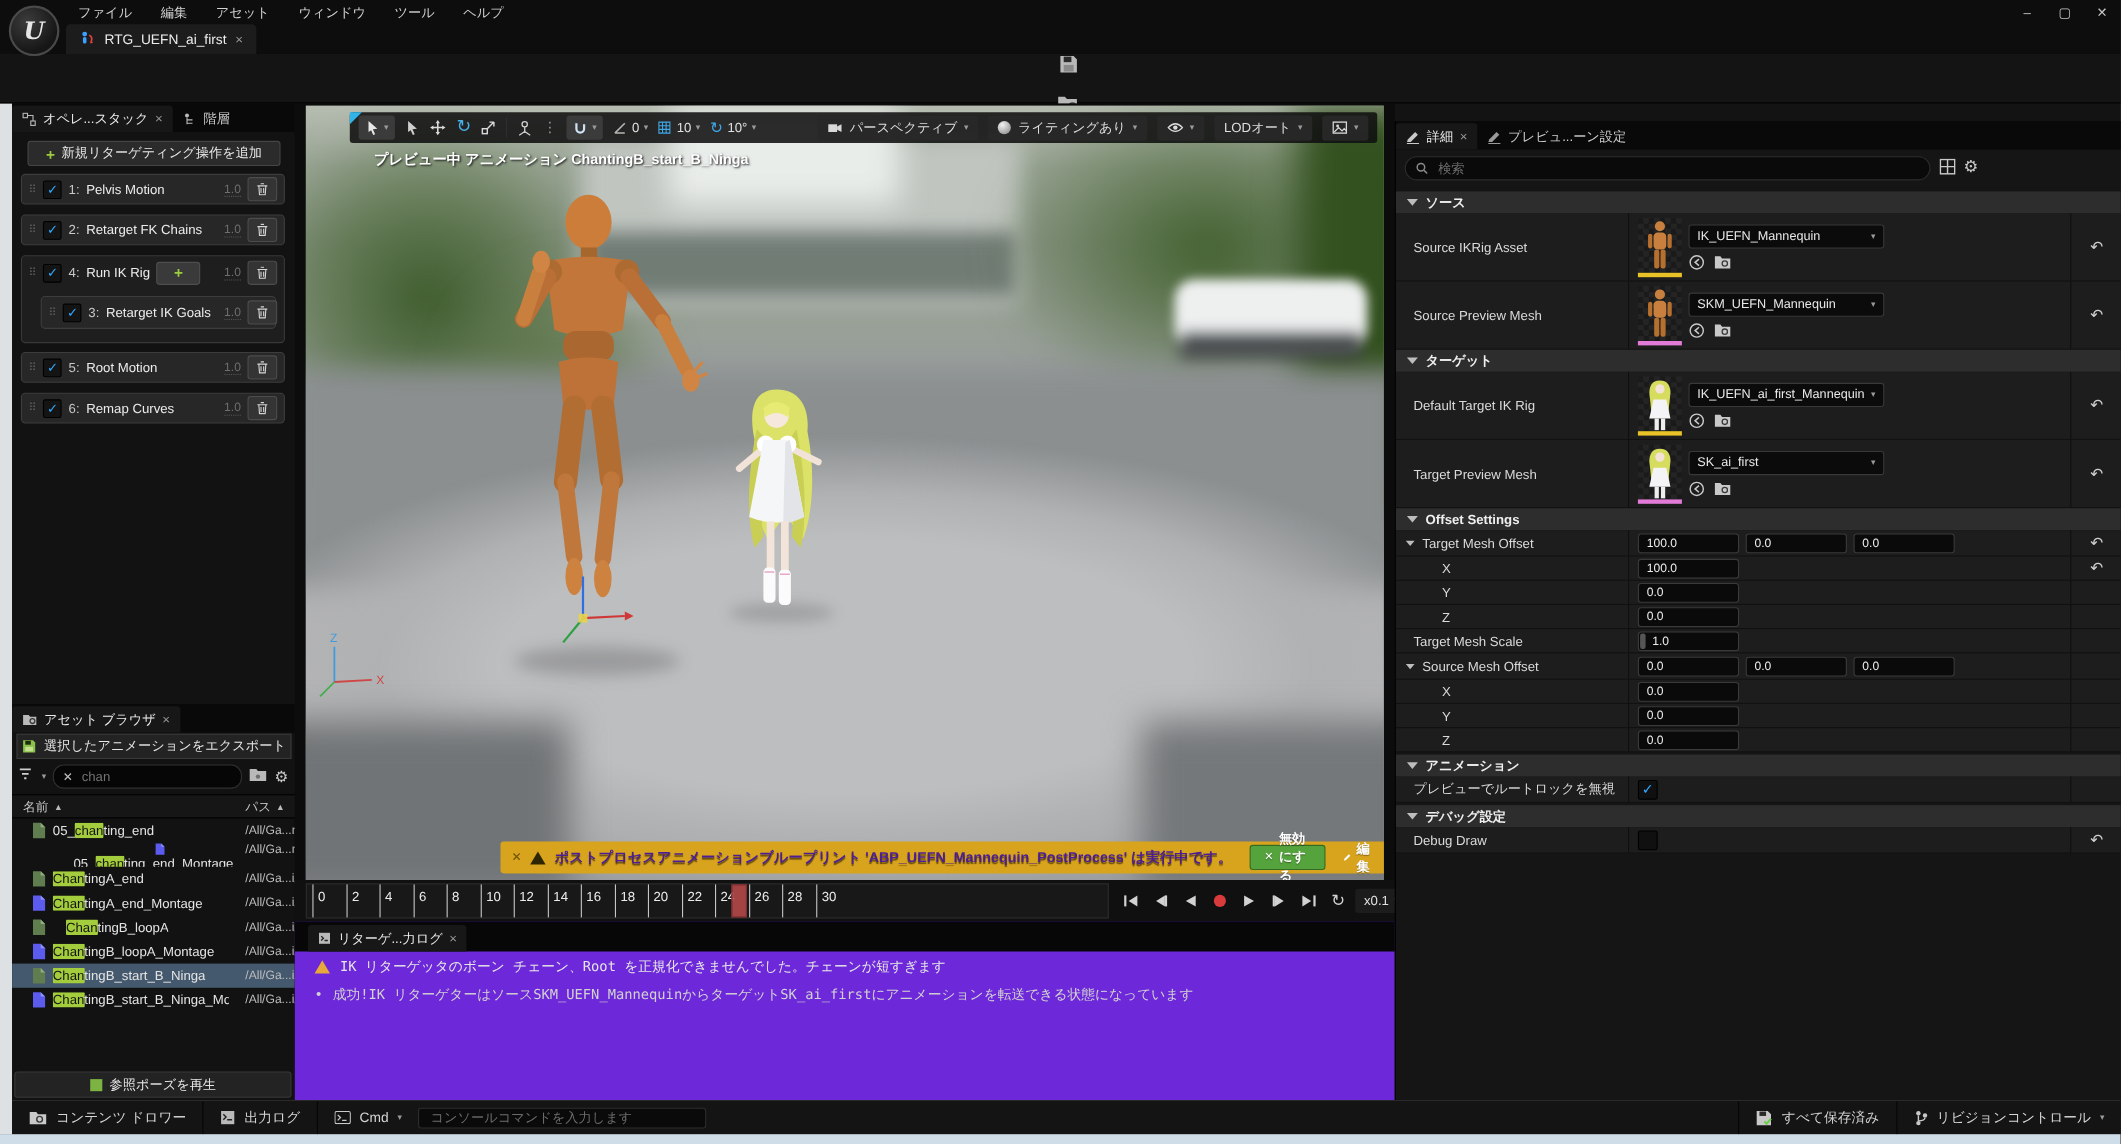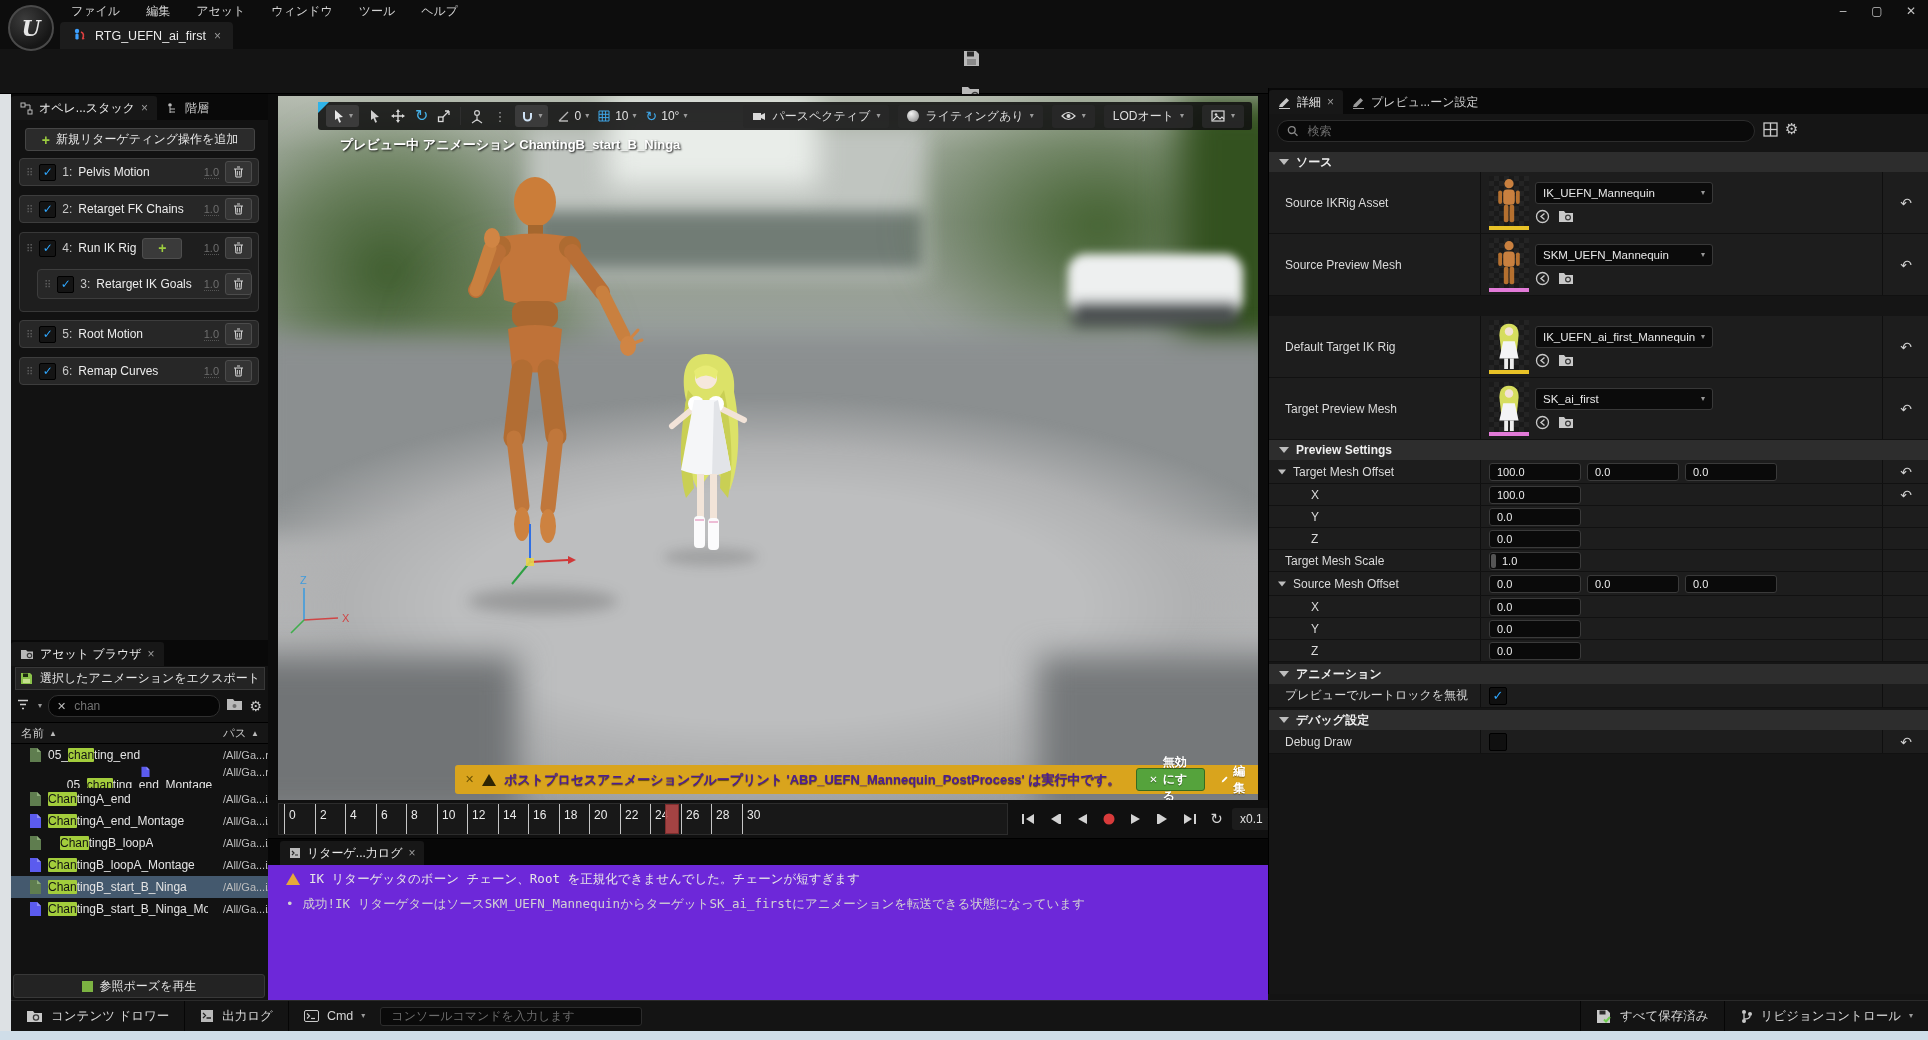--- a/index.html
+++ b/index.html
@@ -90,21 +90,21 @@
   #transport{position:absolute;left:748px;top:0;height:38px;display:flex;align-items:center;gap:4px;}
   .tpbtn{width:23px;height:23px;display:flex;align-items:center;justify-content:center;border-radius:3px;}
   .speedbox{height:22px;display:flex;align-items:center;gap:5px;padding:0 8px;border-radius:3px;background:#1c1c1c;
             font-size:12px;color:#e0e0e0;}
   
   #logpanel{position:absolute;left:0;top:744px;width:1000px;height:162px;background:#6d28d9;border-top:1px solid #000;}
   .logtabs{height:26px;background:#070707;display:flex;align-items:flex-end;padding-left:12px;}
   .logline{display:flex;align-items:flex-start;gap:9px;font-family:"DejaVu Sans Mono",monospace;font-size:12.5px;
            color:#e6e6e6;padding:6px 18px 2px 18px;}
   
-  #details{left:1268px;top:88px;width:660px;height:906px;background:#151515;border-left:1px solid #000;}
+  #details{left:1268px;top:110px;width:660px;height:906px;background:#151515;border-left:1px solid #000;}
   .d-search{position:absolute;left:8px;top:32px;width:478px;height:22px;border-radius:11px;background:#0a0a0a;
             border:1px solid #2c2c2c;display:flex;align-items:center;gap:7px;padding:0 9px;box-sizing:border-box;}
   .sechdr{position:absolute;left:0;width:660px;height:20px;background:#2d2d2d;display:flex;align-items:center;
           gap:7px;padding-left:10px;box-sizing:border-box;font-size:12px;font-weight:bold;color:#efefef;}
   .tri{width:0;height:0;border-left:5px solid transparent;border-right:5px solid transparent;border-top:6px solid #bdbdbd;}
   .prow{position:absolute;left:0;width:660px;background:#1d1d1d;border-bottom:1px solid #111;box-sizing:border-box;display:flex;}
   .plabel{width:212px;display:flex;align-items:center;padding-left:16px;font-size:12px;color:#dadada;
           border-right:1px solid #0f0f0f;box-sizing:border-box;flex:none;}
   .pval{flex:1;display:flex;align-items:center;gap:6px;padding-left:8px;position:relative;}
   .resetcol{width:46px;flex:none;display:flex;align-items:center;justify-content:center;border-left:1px solid #0f0f0f;
@@ -815,20 +815,24 @@
             <svg width="16" height="14" viewBox="0 0 16 14">
                 <path d="M1 2h5l1.5 2H15v9H1z" fill="#c9c9c9"></path>
                 <circle cx="10" cy="8.5" r="2.4" fill="none" stroke="#3a3a3a" stroke-width="1.2"></circle>
               </svg>
           </div>
         </div>
       </div>
       <div class="resetcol">↶</div>
     </div>
 
+    <div class="sechdr" style="top:208px;">
+      <span class="tri"></span>
+      <span>ターゲット</span>
+    </div>
     <div class="prow" style="top:228px;height:62px;">
       <div class="plabel">Default Target IK Rig</div>
       <div class="pval">
         <div class="thumb">
           <svg width="40" height="50" viewBox="0 0 20 26" style="position:absolute;left:0;top:0;">
               <path d="M10 2c4 0 5 3 5 6l-1 9h-8L5 8c0-3 1-6 5-6z" fill="#d6dd5e"></path>
               <circle cx="10" cy="6" r="2.2" fill="#f3e2d7"></circle>
               <path d="M7 11h6l2 9H5z" fill="#f4f4f6"></path>
               <rect x="7.5" y="20" width="2" height="5.5" fill="#eee"></rect>
               <rect x="10.5" y="20" width="2" height="5.5" fill="#eee"></rect>
@@ -882,21 +886,21 @@
                 <circle cx="10" cy="8.5" r="2.4" fill="none" stroke="#3a3a3a" stroke-width="1.2"></circle>
               </svg>
           </div>
         </div>
       </div>
       <div class="resetcol">↶</div>
     </div>
 
     <div class="sechdr" style="top:352px;">
       <span class="tri"></span>
-      <span>Preview Settings</span>
+      <span>Offset Settings</span>
     </div>
     <div class="prow" style="top:372px;height:24px;">
       <div class="plabel" style="gap:6px;padding-left:8px;">
           <span class="tri" style="transform:scale(.8);"></span>
           <span>Target Mesh Offset</span>
         </div>
       <div class="pval">
         <div class="numfield">
             <span>100.0</span>
           </div>

